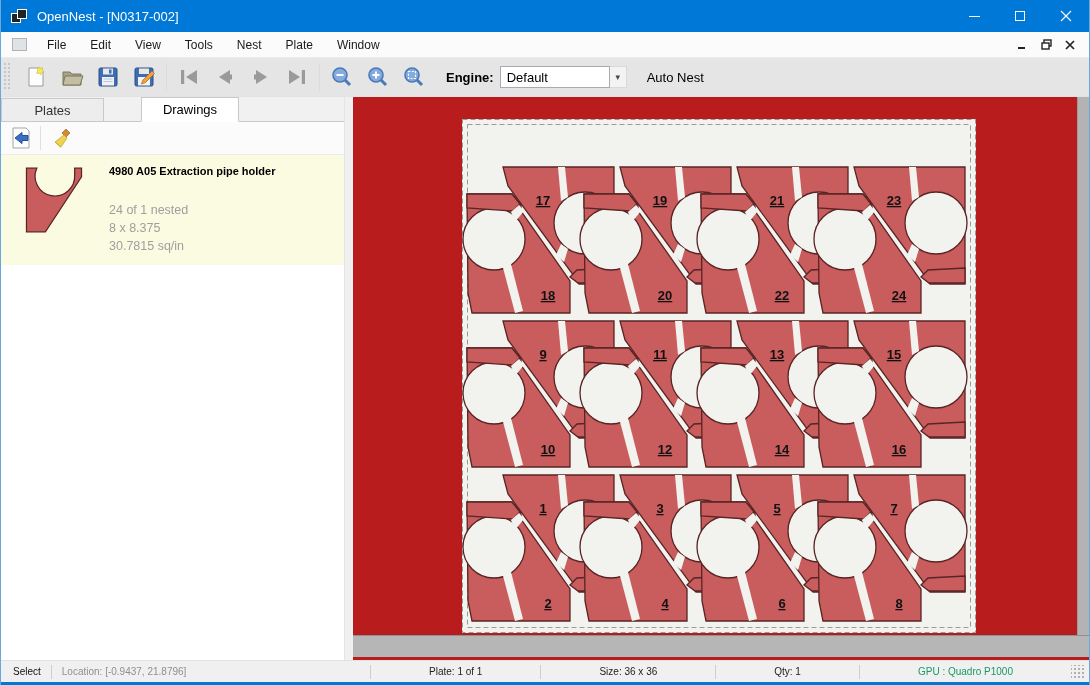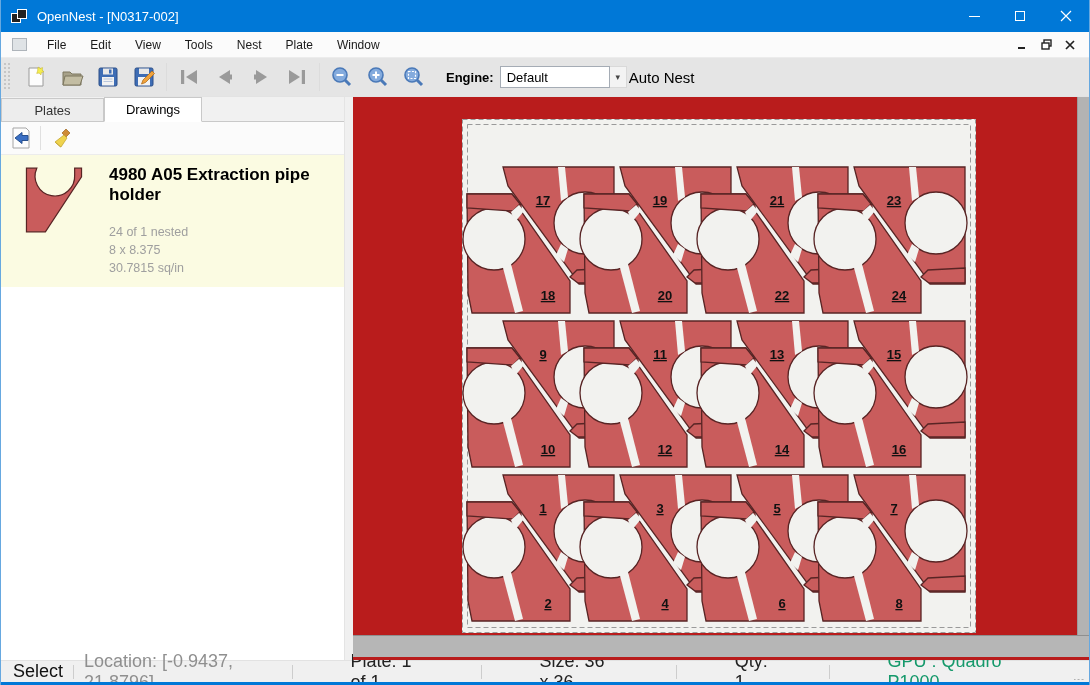--- a/index.html
+++ b/index.html
@@ -31,49 +31,49 @@
   
   .toolbar { height:39px; background:#e5e5e5; border-bottom:1px solid #e3e3e3; display:flex; align-items:center; flex:0 0 auto; }
   .grip { width:8px; height:28px; margin-left:3px; margin-right:6px;
           background-image:repeating-linear-gradient(to bottom,#c6c6c6 0 2px,transparent 2px 4px),repeating-linear-gradient(to bottom,#c6c6c6 0 2px,transparent 2px 4px);
           background-size:2px 100%,2px 100%; background-position:0 0,4px 0; background-repeat:no-repeat; }
   .tb-btn { width:36px; height:32px; display:flex; align-items:center; justify-content:center; }
   .tb-sep { width:1px; height:28px; background:#dcdcdc; margin:0 4px; }
   .engine-label { font-weight:bold; font-size:13px; margin:0 6px 0 14px; }
   .combo { width:110px; height:22px; background:#fff; border:1px solid #a5acb5; display:flex; align-items:center; padding-left:6px; font-size:13px; }
   .combo-caret { width:17px; height:22px; display:flex; align-items:center; justify-content:center; background:#f3f3f3; border:1px solid #d9d9d9; border-left:none; font-size:9px; color:#444; }
-  .autonest { margin-left:2px; font-size:15px; }
+  .autonest { margin-left:20px; font-size:13px; }
 
   
   .main { flex:1; display:flex; min-height:0; }
   .sidebar { width:343px; background:#fff; display:flex; flex-direction:column; }
   .side-divider { width:9px; background:#f0f0f0; border-left:1px solid #e4e4e4; }
 
-  .tabs { height:25px; background:#f1f1f1; display:flex; align-items:flex-end; border-bottom:1px solid #c9c9c9; }
+  .tabs { height:25px; background:#f1f1f1; display:flex; align-items:flex-end; border-bottom:1px solid #c9c9c9;gap:37px; }
   .tab { height:23px; display:flex; align-items:center; justify-content:center; font-size:13px; }
   .tab.inactive { width:103px; background:#ededed; border:1px solid #c9c9c9; border-bottom:none; color:#333; }
   .tab.active { width:98px; height:25px; background:#fff; border:1px solid #c9c9c9; border-bottom:1px solid #fff; margin-bottom:-1px; position:relative; }
 
   .panel-toolbar { height:33px; background:#fbfbfb; border-bottom:1px solid #ececec; display:flex; align-items:center; }
   .pt-btn { width:32px; height:28px; display:flex; align-items:center; justify-content:center; margin-left:4px; }
   .pt-sep { width:1px; height:24px; background:#e0e0e0; margin:0 3px; }
 
   .drawing-item { background:#fbfbe2; display:flex; padding:8px 10px 10px 12px; }
   .thumb { width:82px; height:74px; flex:0 0 auto; }
   .d-text { margin-left:14px; padding-top:2px; }
-  .d-title { font-weight:bold; font-size:17px; color:#000; margin-bottom:18px; }
+  .d-title { font-weight:bold; font-size:11px; color:#000; margin-bottom:24px; }
   .d-meta { color:#9f9f9f; font-size:12.5px; line-height:18px; }
 
   .canvas { flex:1; background:#b91c1c; position:relative; overflow:hidden; }
   .plate-svg { position:absolute; left:109px; top:22px; }
   .hscroll { position:absolute; left:0; right:0; top:538px; height:22px; background:#b6b6b6; border-top:1px solid #8f8f8f; }
   .vscroll { position:absolute; right:0; top:0; width:12px; height:538px; background:#b3b3b3; border-left:1px solid #9c9c9c; }
 
   
-  .statusbar { height:22px; background:#f0f0f0; border-top:1px solid #e2e2e2; display:flex; align-items:center; font-size:18px; flex:0 0 auto; }
+  .statusbar { height:22px; background:#f0f0f0; border-top:1px solid #e2e2e2; display:flex; align-items:center; font-size:10px; flex:0 0 auto; }
   .sb-mode { margin-left:12px; color:#111; }
   .sb-sep { width:1px; height:14px; background:#cdcdcd; margin:0 10px; }
   .sb-loc { color:#8f8f8f; }
   .sb-right { margin-left:auto; display:flex; align-items:center;gap:48px; }
   .sb-item { color:#222; }
   .sb-grip { width:14px; height:14px; margin:0 4px 0 10px; align-self:flex-end;
     background-image:radial-gradient(#b0b0b0 1px, transparent 1.2px); background-size:4px 4px; background-position:bottom right; }
   .blue-bottom { height:3px; background:#0078d7; flex:0 0 auto; }
 </style>
 </head>

